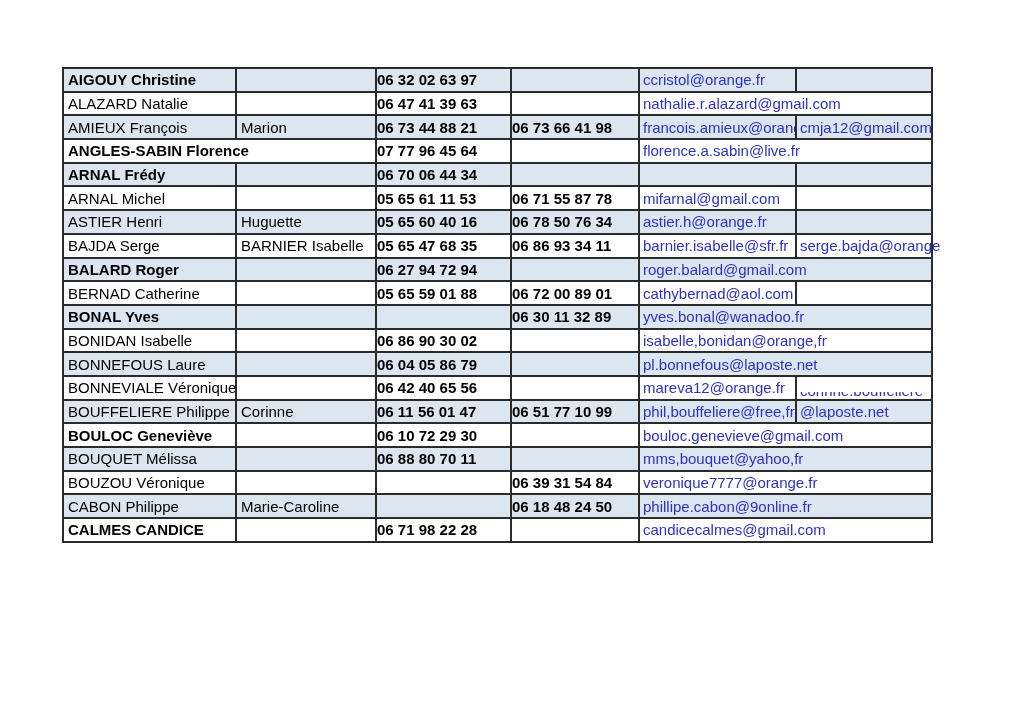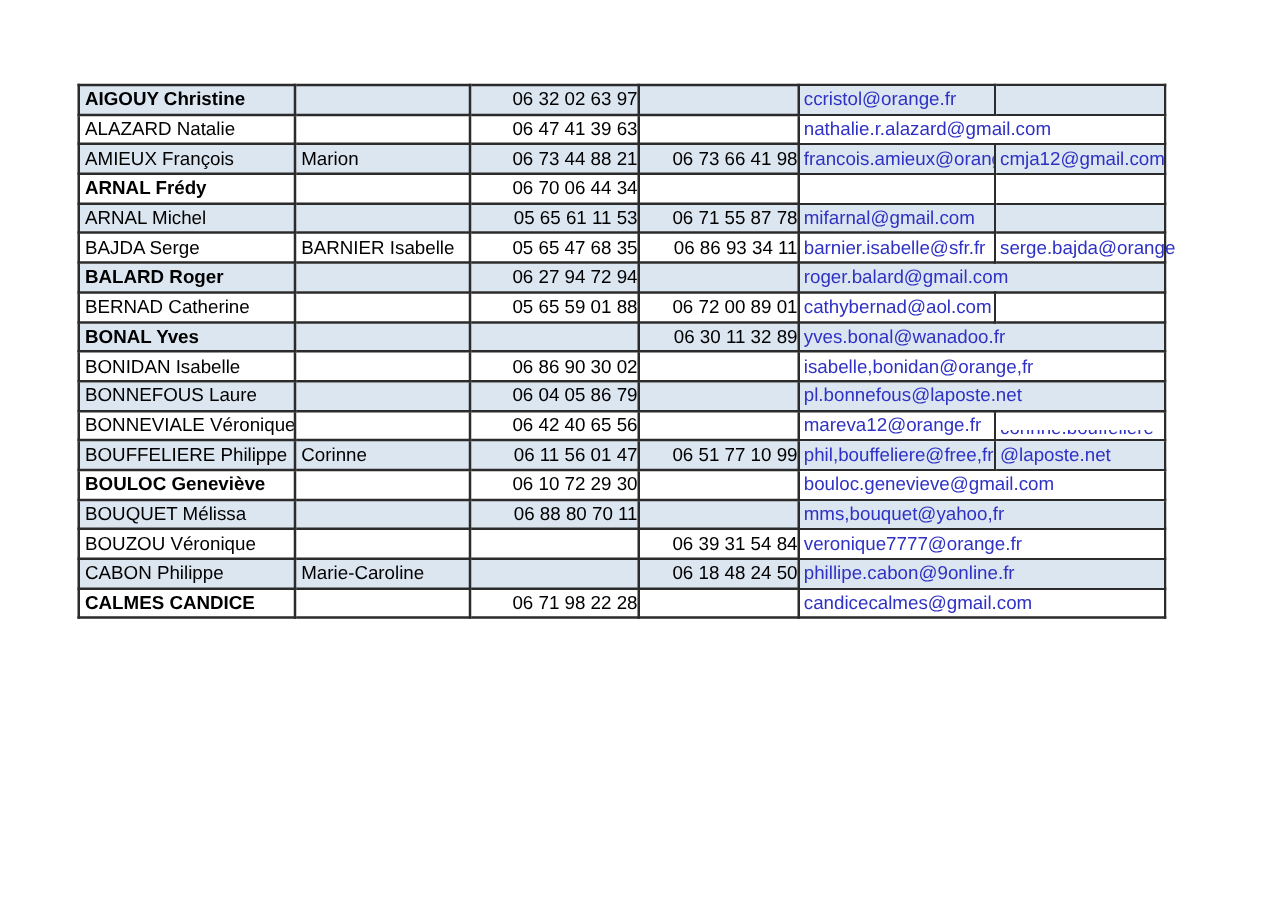--- a/index.html
+++ b/index.html
@@ -26,21 +26,21 @@
     height:21.7px;
     padding:0;
     vertical-align:middle;
     white-space:nowrap;
     overflow:hidden;
   }
   tr:nth-child(odd) td{ background:#dce6f1; }
   tr:nth-child(even) td{ background:#ffffff; }
   td.c-name, td.c-partner{ padding-left:4px; }
   td.c-name.bold{ font-weight:bold; }
-  td.c-phone{ text-align:right; }
+  td.c-phone{ text-align:left;font-weight:bold; }
   td.c-email{ padding-left:3px; position:relative; overflow:visible; }
   td.c-email.clip{ overflow:hidden; }
   .link{
     color:#2f31c3;
     white-space:nowrap;
   }
   
   .overflow-sliver{
     position:absolute;
     left:3px;
@@ -85,33 +85,47 @@
         </tr>
         <tr>
           <td class="c-name" colspan="1">AMIEUX François</td>
           <td class="c-partner">Marion</td>
           <td class="c-phone">06 73 44 88 21</td>
           <td class="c-phone">06 73 66 41 98</td>
           <td class="c-email clip" colspan="1"><span class="link">francois.amieux@orang</span></td>
           <td class="c-email" colspan="1"><span class="link">cmja12@gmail.com</span></td>
         </tr>
         <tr>
+          <td class="c-name bold" colspan="2">ANGLES-SABIN Florence</td>
+          <td class="c-phone">07 77 96 45 64</td>
+          <td class="c-phone"></td>
+          <td class="c-email clip" colspan="2"><span class="link">florence.a.sabin@live.fr</span></td>
+        </tr>
+        <tr>
           <td class="c-name bold" colspan="1">ARNAL Frédy</td>
           <td class="c-partner"></td>
           <td class="c-phone">06 70 06 44 34</td>
           <td class="c-phone"></td>
           <td class="c-email clip" colspan="1"></td>
           <td class="c-email" colspan="1"></td>
         </tr>
         <tr>
           <td class="c-name" colspan="1">ARNAL Michel</td>
           <td class="c-partner"></td>
           <td class="c-phone">05 65 61 11 53</td>
           <td class="c-phone">06 71 55 87 78</td>
           <td class="c-email clip" colspan="1"><span class="link">mifarnal@gmail.com</span></td>
+          <td class="c-email" colspan="1"></td>
+        </tr>
+        <tr>
+          <td class="c-name" colspan="1">ASTIER Henri</td>
+          <td class="c-partner">Huguette</td>
+          <td class="c-phone">05 65 60 40 16</td>
+          <td class="c-phone">06 78 50 76 34</td>
+          <td class="c-email clip" colspan="1"><span class="link">astier.h@orange.fr</span></td>
           <td class="c-email" colspan="1"></td>
         </tr>
         <tr>
           <td class="c-name" colspan="1">BAJDA Serge</td>
           <td class="c-partner">BARNIER Isabelle</td>
           <td class="c-phone">05 65 47 68 35</td>
           <td class="c-phone">06 86 93 34 11</td>
           <td class="c-email clip" colspan="1"><span class="link">barnier.isabelle@sfr.fr</span></td>
           <td class="c-email" colspan="1"><span class="link">serge.bajda@orange</span></td>
         </tr>

